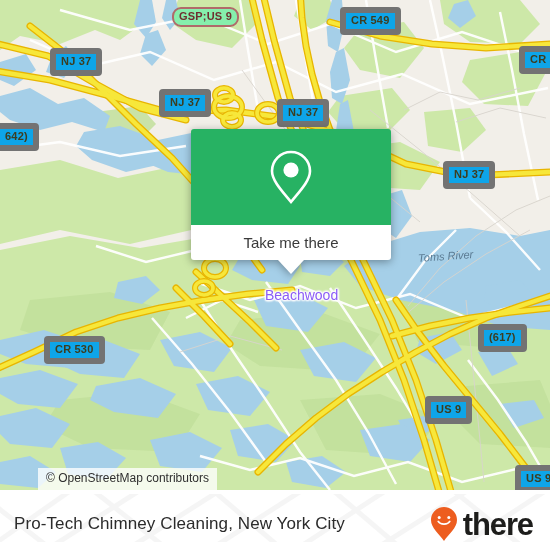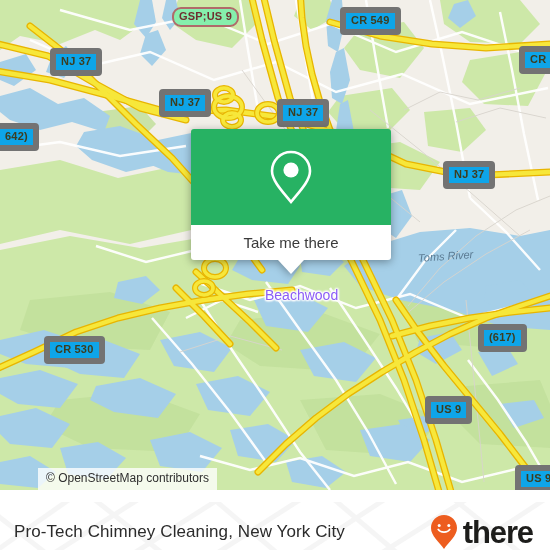--- a/index.html
+++ b/index.html
@@ -89,21 +89,21 @@
     position:absolute;left:50%;transform:translateX(-50%);
     top:131px;
     width:0;height:0;
     border-left:13px solid transparent;
     border-right:13px solid transparent;
     border-top:14px solid #fff;
   }
 
   
   #footer{
-    position:absolute;left:0;bottom:0;width:550px;height:48px;
+    position:absolute;left:0;bottom:8px;width:550px;height:48px;
     background:#ffffff;overflow:hidden;
   }
   #footer-watermark{
     position:absolute;left:0;top:0;width:550px;height:60px;opacity:.5;
   }
   #footer-title{
     position:absolute;left:14px;top:0;height:60px;
     display:flex;align-items:center;
     color:#2b2b2b;font-size:17px;letter-spacing:.1px;
   }

